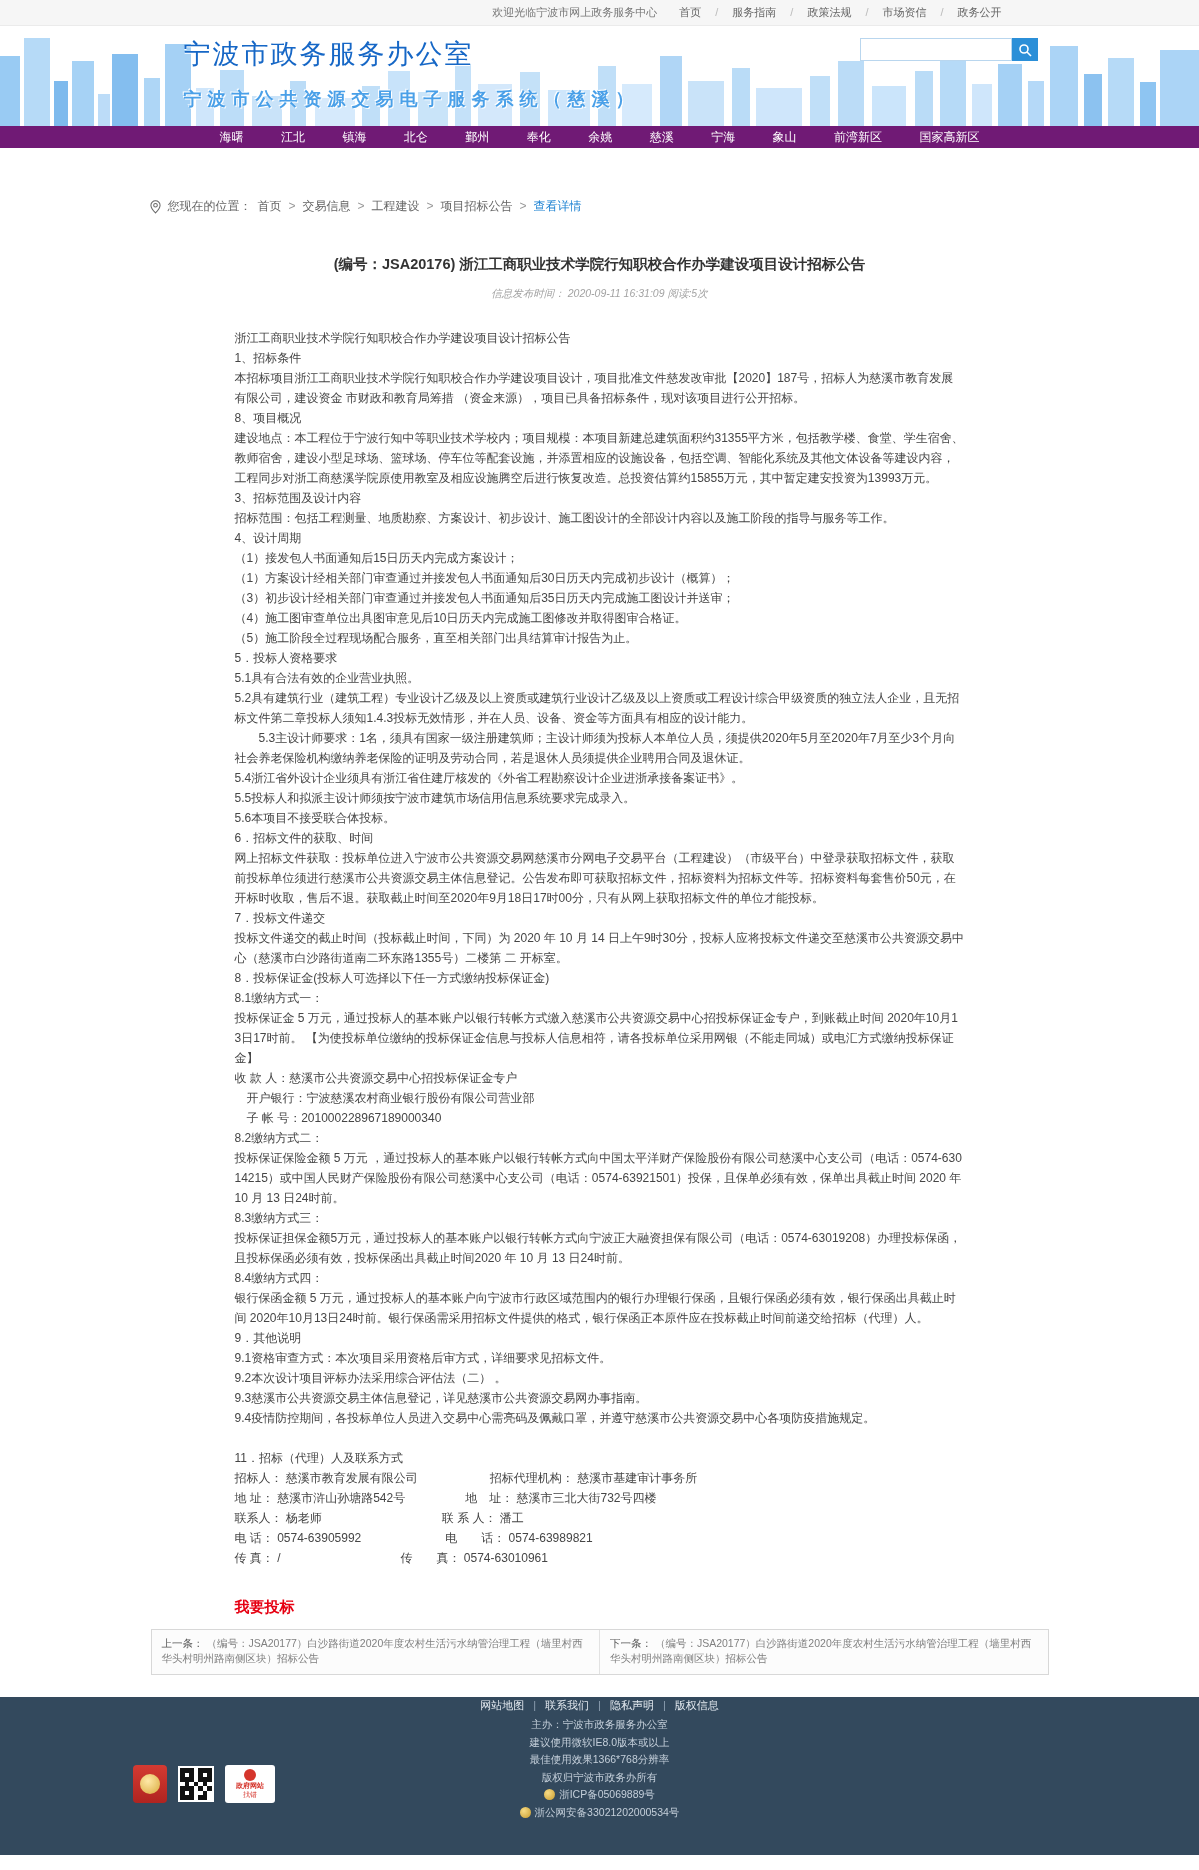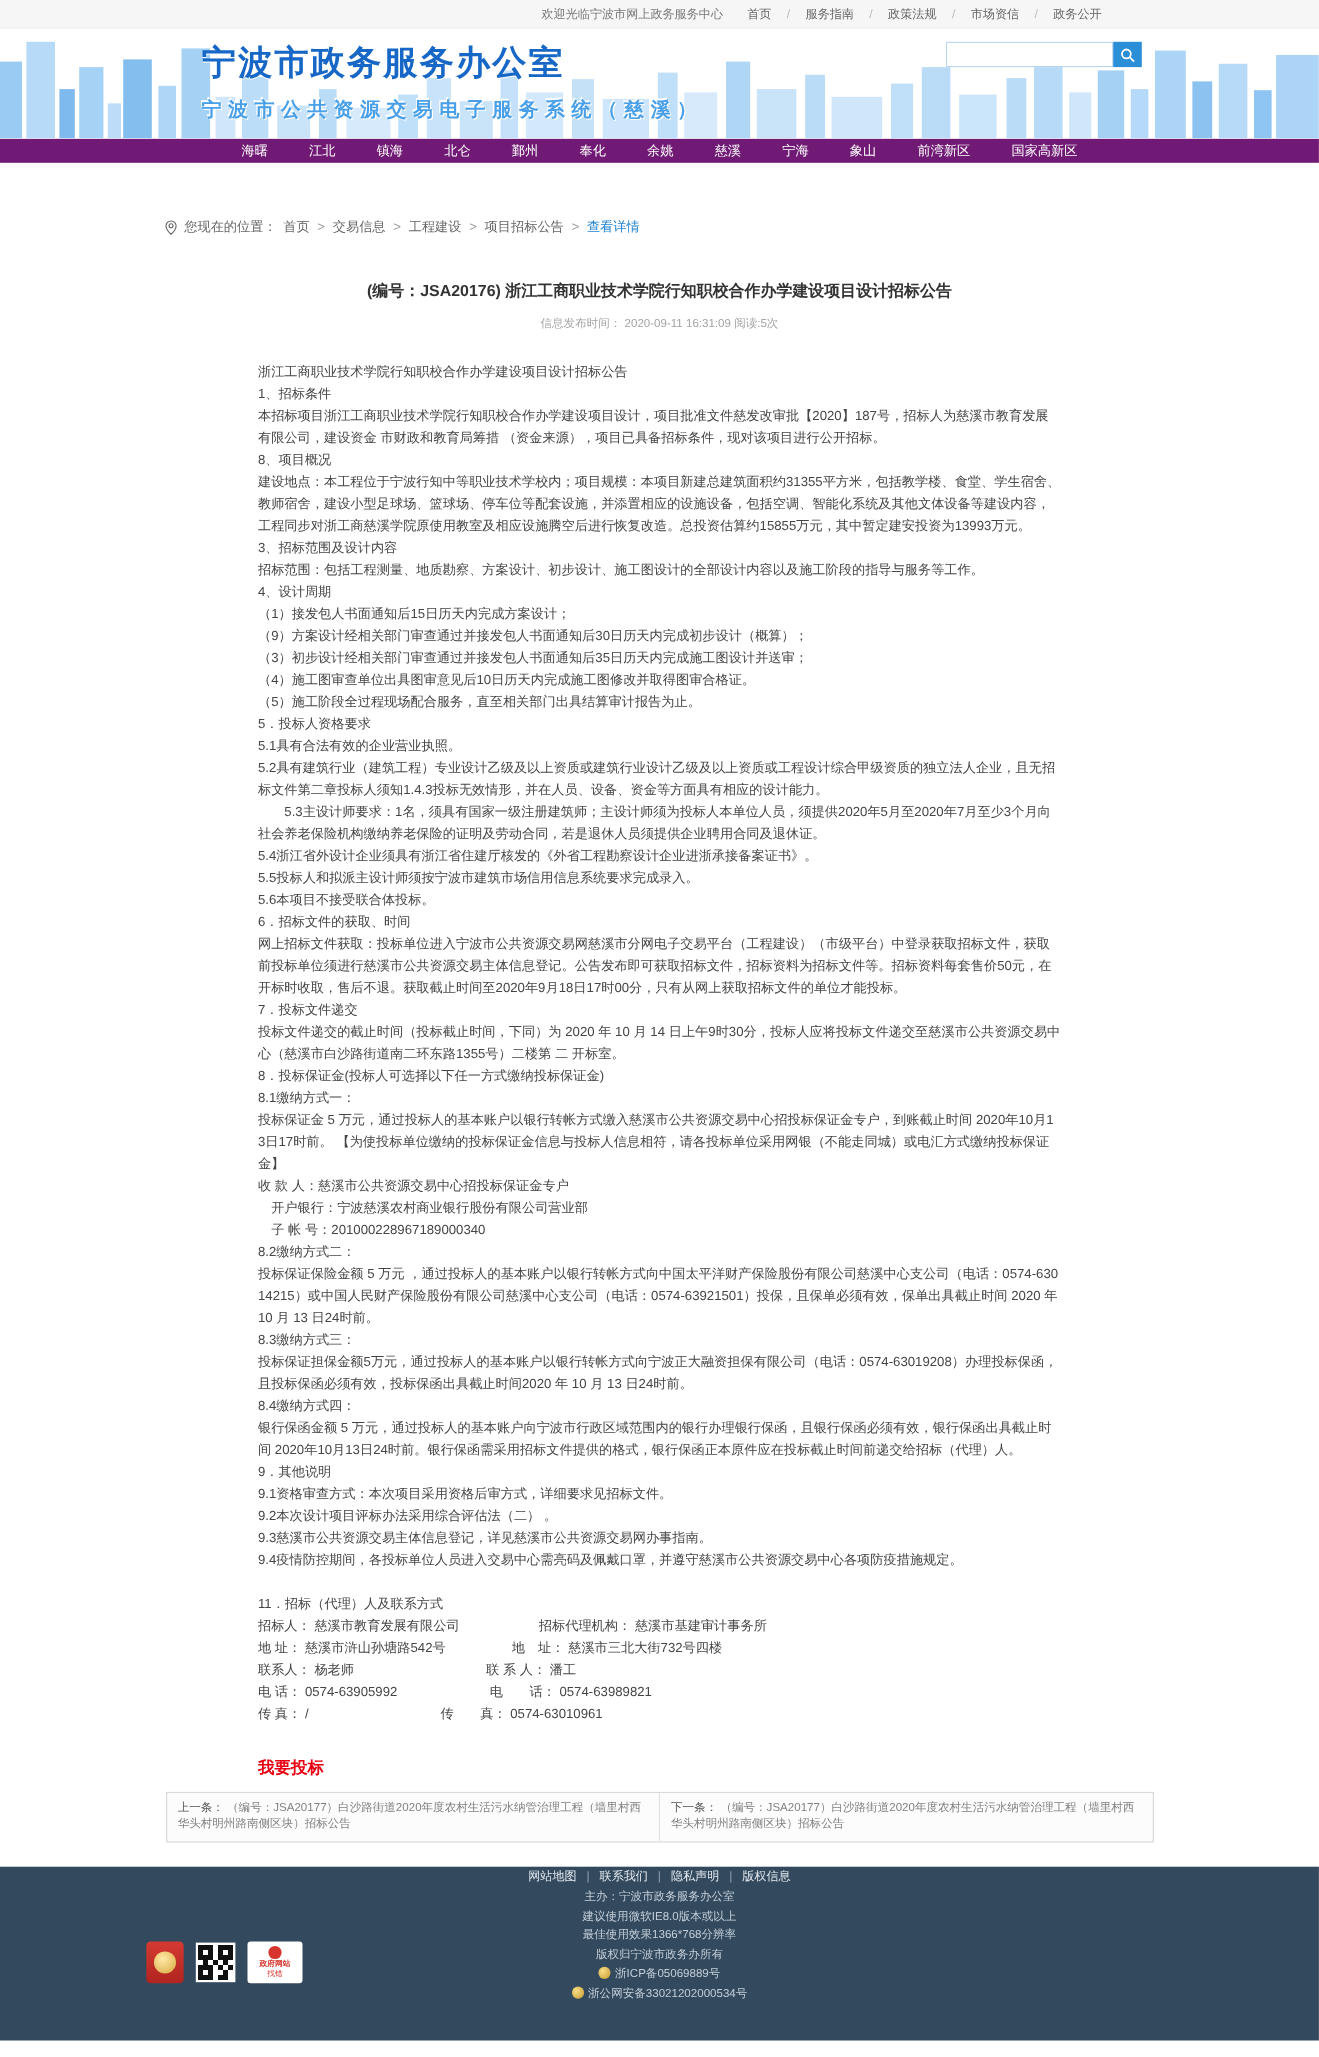--- a/index.html
+++ b/index.html
@@ -12,21 +12,21 @@
   .topbar-inner { width:900px; margin:0 auto; height:100%; display:flex; justify-content:flex-end; align-items:center; font-size:11px; color:#777; padding-right:48px; }
   .topbar-welcome { margin-right:22px; }
   .topbar-links { display:flex; align-items:center; }
   .topbar-links a { color:#666; }
   .topbar-links a:not(:first-child)::before { content:"/"; color:#bbb; margin:0 14px; }
 
   
   .banner { height:100px; position:relative; overflow:hidden; background:#ffffff; }
   .skyline { position:absolute; left:0; bottom:0; width:1199px; height:100px; display:block; }
   .banner-inner { position:relative; width:900px; margin:0 auto; height:100%; }
-  .site-title { position:absolute; left:34px; top:10px; font-size:31px; font-weight:bold; color:#1667c6; letter-spacing:2px; text-shadow:0 1px 0 #fff; }
+  .site-title { position:absolute; left:34px; top:10px; font-size:27px; font-weight:normal; color:#1667c6; letter-spacing:2px; text-shadow:0 1px 0 #fff; }
   .site-subtitle { position:absolute; left:34px; top:61px; font-size:18px; font-weight:bold; color:#4aa0e8; letter-spacing:6px; text-shadow:1px 1px 0 #fff,-1px -1px 0 #fff; }
   .searchbox { position:absolute; right:12px; top:12px; display:flex; align-items:center; }
   .searchbox input { width:152px; height:23px; border:1px solid #b9d6ee; background:#fff; outline:none; padding:0 6px; font-size:12px; }
   .searchbox button { width:26px; height:23px; border:none; background:#2b8fd8; display:flex; align-items:center; justify-content:center; cursor:pointer; }
 
   
   .mainnav { background:#701a75; height:22px; }
   .nav-inner { width:760px; margin:0 auto; height:100%; display:flex; justify-content:space-between; align-items:center; }
   .nav-inner a { color:#fff; font-size:12px; white-space:nowrap; }
 
@@ -35,21 +35,21 @@
   .crumb-icon { margin-right:7px; display:inline-flex; }
   .crumb-label { margin-right:6px; }
   .crumbs { display:flex; align-items:center; }
   .crumbs a { color:#666; }
   .crumbs a::after { content:">"; color:#999; margin:0 7px; }
   .crumb-current { color:#1e82d2; }
 
   
   .article { width:900px; margin:0 auto; }
   .article-title { text-align:center; font-size:14.5px; font-weight:bold; color:#333; margin:40px 0 0 0; }
-  .article-meta { text-align:center; font-size:10.5px; color:#a3a3a3; margin-top:13px; }
+  .article-meta { text-align:center; font-size:10.5px; color:#a3a3a3; margin-top:13px;font-style:italic; }
   .article-body { width:730px; margin:27px auto 0; font-size:12px; line-height:20px; color:#454545; }
   .para { margin:0; min-height:20px; word-break:break-all; }
 
   .bid-link { width:730px; margin:30px auto 0; font-size:15px; font-weight:bold; color:#e60012; }
 
   
   .pager { width:898px; margin:12px auto 0; border:1px solid #d8d8d8; display:flex; background:#fcfcfc; }
   .pager-cell { flex:1; padding:6px 10px 8px 10px; font-size:10.5px; color:#808080; line-height:15px; word-break:break-all; }
   .pager-cell + .pager-cell { border-left:1px solid #e2e2e2; }
   .pager-label { color:#555; }
@@ -186,21 +186,21 @@
   <div class="article-body">
       <p class="para">浙江工商职业技术学院行知职校合作办学建设项目设计招标公告</p>
       <p class="para">1、招标条件</p>
       <p class="para">本招标项目浙江工商职业技术学院行知职校合作办学建设项目设计，项目批准文件慈发改审批【2020】187号，招标人为慈溪市教育发展有限公司，建设资金 市财政和教育局筹措 （资金来源），项目已具备招标条件，现对该项目进行公开招标。</p>
       <p class="para">8、项目概况</p>
       <p class="para">建设地点：本工程位于宁波行知中等职业技术学校内；项目规模：本项目新建总建筑面积约31355平方米，包括教学楼、食堂、学生宿舍、教师宿舍，建设小型足球场、篮球场、停车位等配套设施，并添置相应的设施设备，包括空调、智能化系统及其他文体设备等建设内容，工程同步对浙工商慈溪学院原使用教室及相应设施腾空后进行恢复改造。总投资估算约15855万元，其中暂定建安投资为13993万元。</p>
       <p class="para">3、招标范围及设计内容</p>
       <p class="para">招标范围：包括工程测量、地质勘察、方案设计、初步设计、施工图设计的全部设计内容以及施工阶段的指导与服务等工作。</p>
       <p class="para">4、设计周期</p>
       <p class="para">（1）接发包人书面通知后15日历天内完成方案设计；</p>
-      <p class="para">（9）方案设计经相关部门审查通过并接发包人书面通知后30日历天内完成初步设计（概算）；</p>
+      <p class="para">（1）方案设计经相关部门审查通过并接发包人书面通知后30日历天内完成初步设计（概算）；</p>
       <p class="para">（3）初步设计经相关部门审查通过并接发包人书面通知后35日历天内完成施工图设计并送审；</p>
       <p class="para">（4）施工图审查单位出具图审意见后10日历天内完成施工图修改并取得图审合格证。</p>
       <p class="para">（5）施工阶段全过程现场配合服务，直至相关部门出具结算审计报告为止。</p>
       <p class="para">5．投标人资格要求</p>
       <p class="para">5.1具有合法有效的企业营业执照。</p>
       <p class="para">5.2具有建筑行业（建筑工程）专业设计乙级及以上资质或建筑行业设计乙级及以上资质或工程设计综合甲级资质的独立法人企业，且无招标文件第二章投标人须知1.4.3投标无效情形，并在人员、设备、资金等方面具有相应的设计能力。</p>
       <p class="para">　　5.3主设计师要求：1名，须具有国家一级注册建筑师；主设计师须为投标人本单位人员，须提供2020年5月至2020年7月至少3个月向社会养老保险机构缴纳养老保险的证明及劳动合同，若是退休人员须提供企业聘用合同及退休证。</p>
       <p class="para">5.4浙江省外设计企业须具有浙江省住建厅核发的《外省工程勘察设计企业进浙承接备案证书》。</p>
       <p class="para">5.5投标人和拟派主设计师须按宁波市建筑市场信用信息系统要求完成录入。</p>
       <p class="para">5.6本项目不接受联合体投标。</p>

